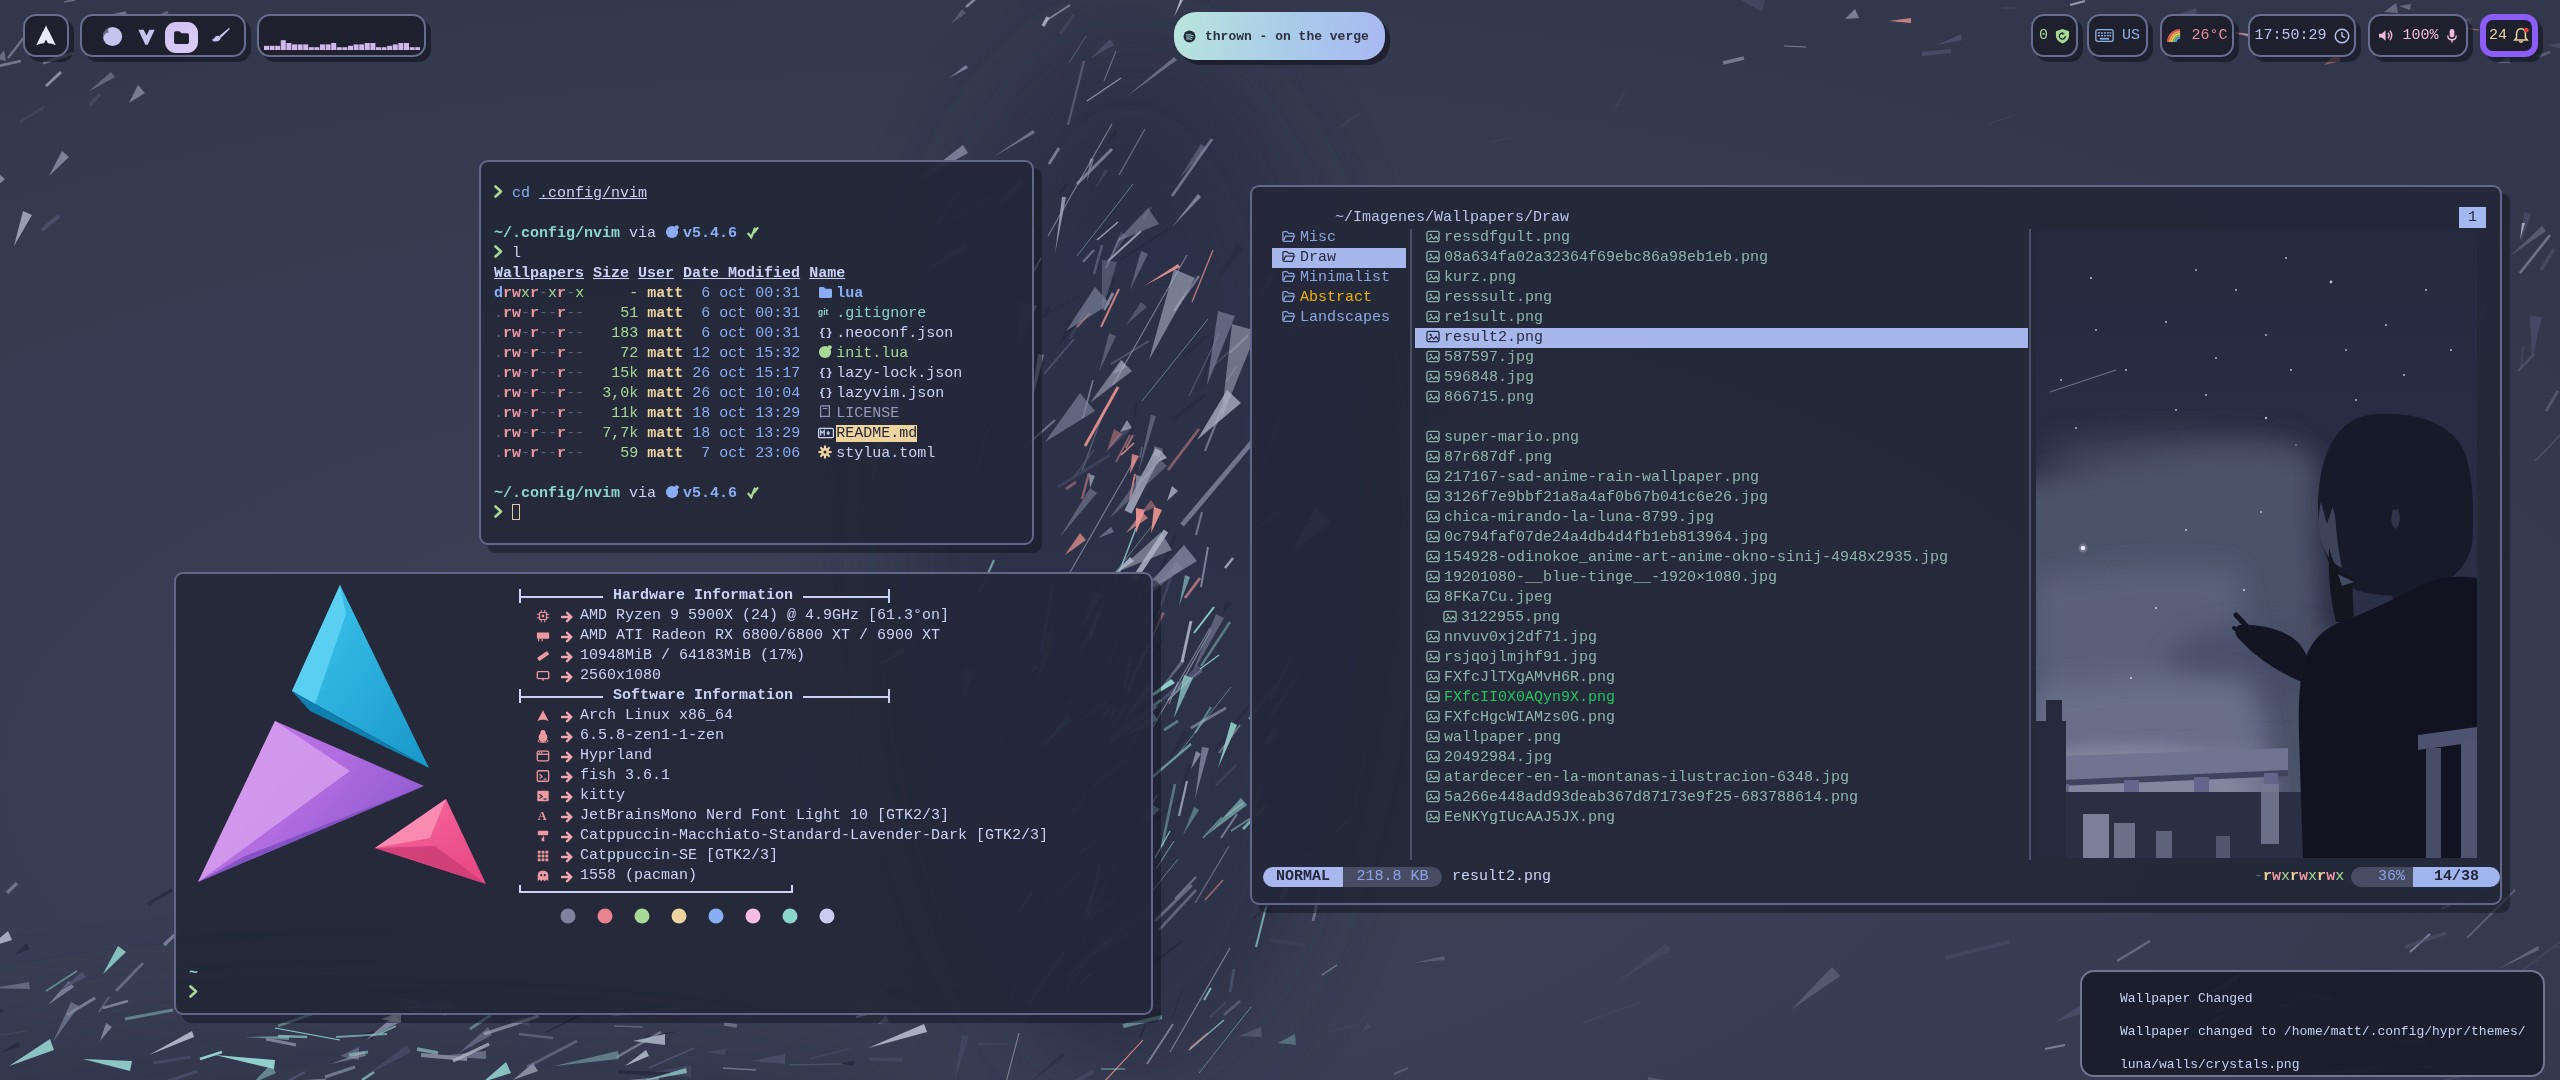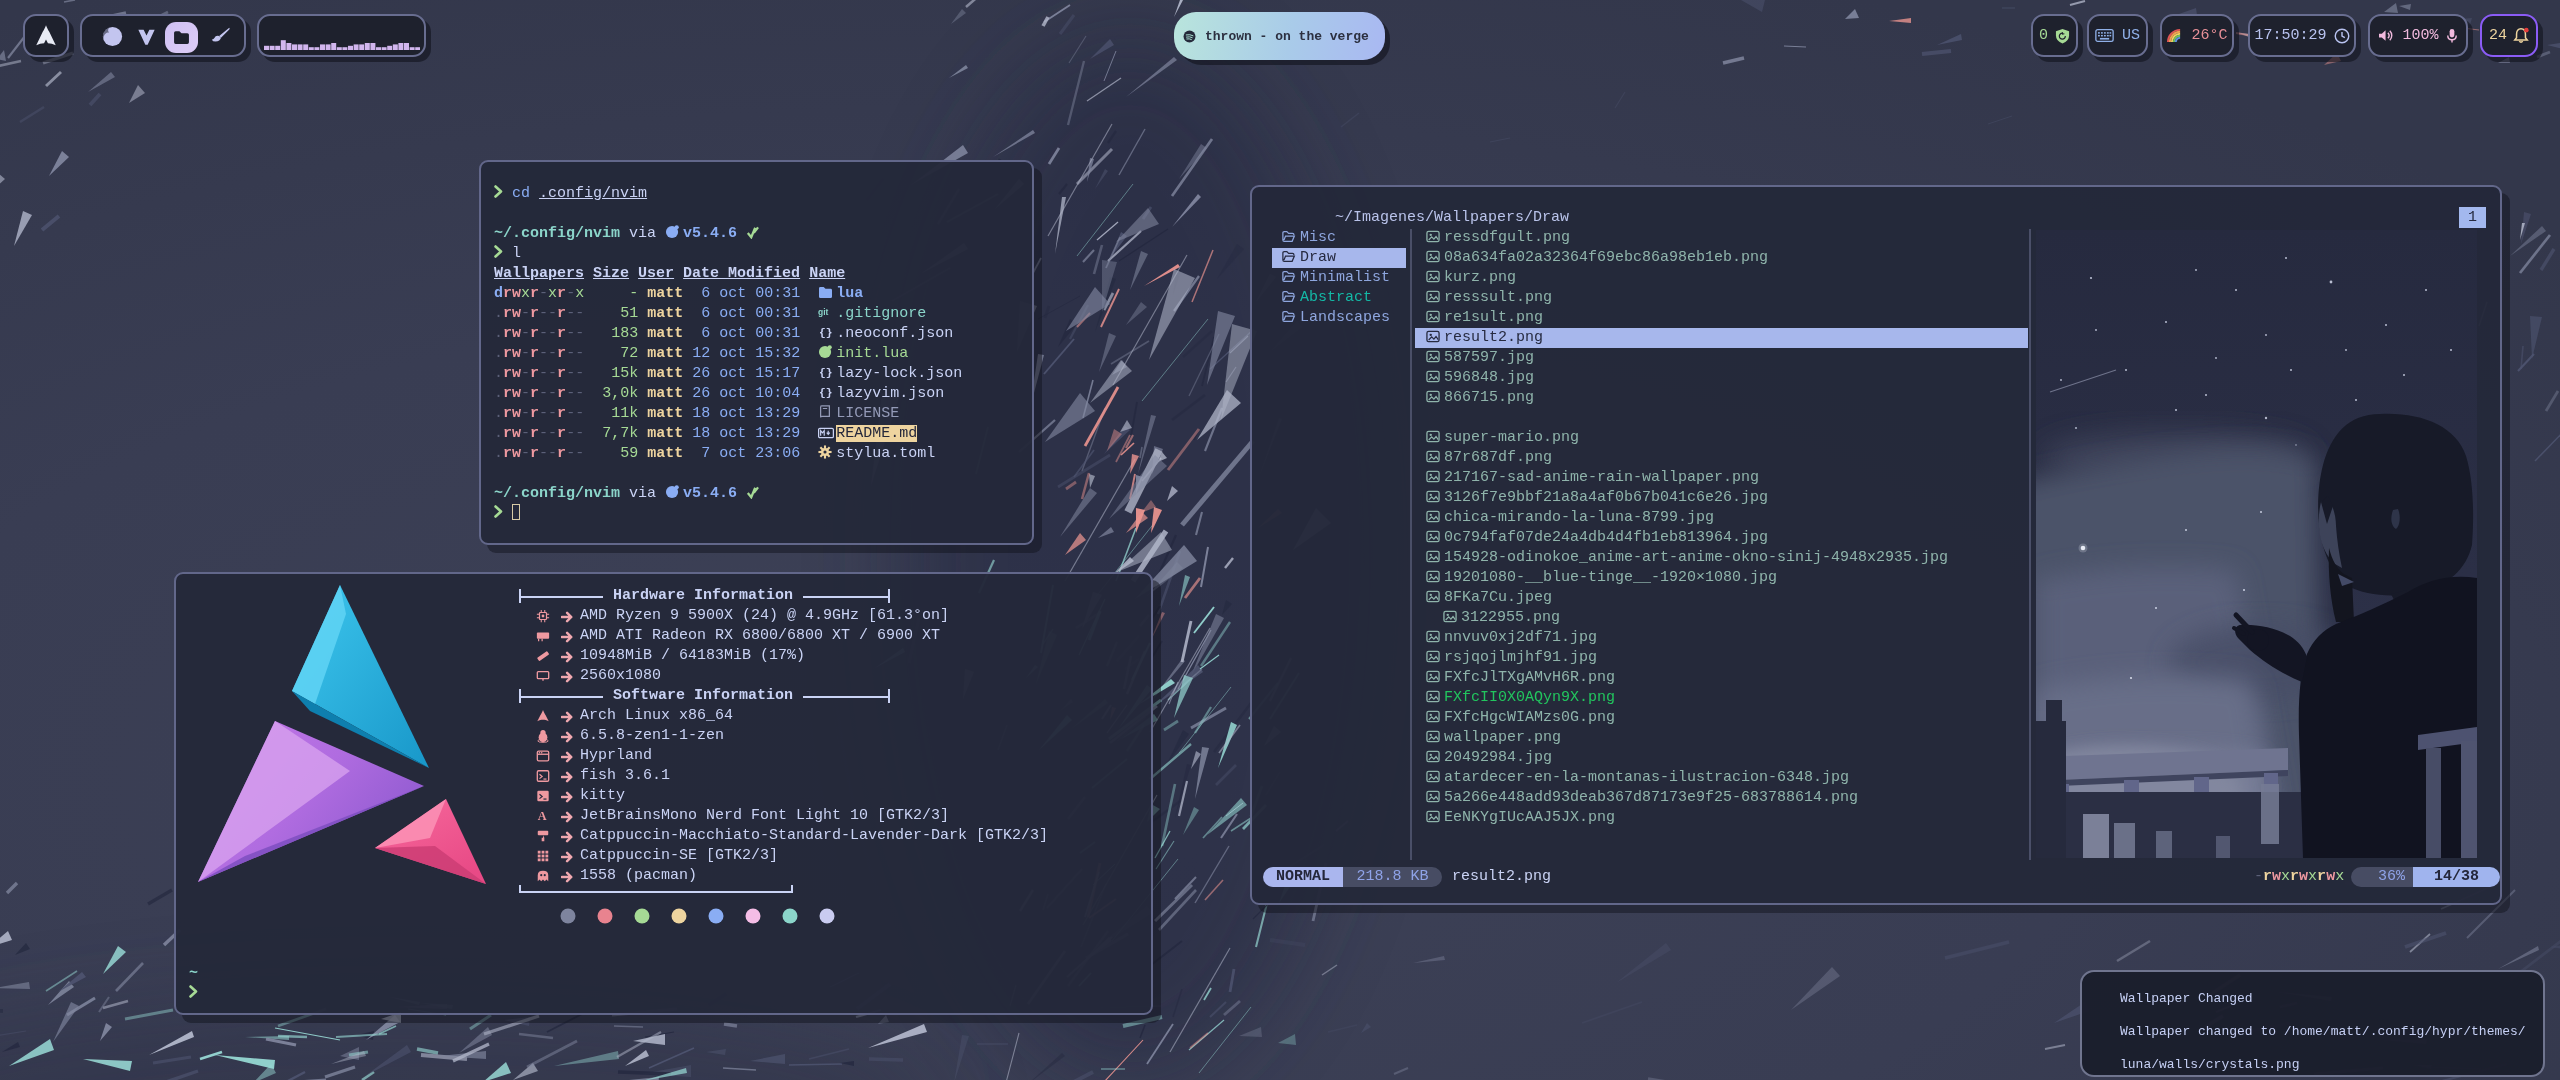--- a/index.html
+++ b/index.html
@@ -799,21 +799,21 @@
         <path d="M1 3 Q1 1.5 2.5 1.5 L5.5 1.5 L7.5 3.5 L12 3.5 Q13.5 3.5 13.5 5 L13.5 5.5" fill="none" stroke="#262a40" stroke-width="1.4"></path>
         <path d="M1 3 L1 11 Q1 12.5 2.5 12.5 L11.5 12.5 L14 6.5 L4 6.5 L2.2 11" fill="none" stroke="#262a40" stroke-width="1.4"></path>
       </svg><span style="color:#262a40">Draw</span></pre>
     <pre class="t" style="left:1282px;top:268px;"><svg width="15" height="13" viewBox="0 0 17 14" style="margin-right:3px;vertical-align:-2px">
         <path d="M1 3 Q1 1.5 2.5 1.5 L5.5 1.5 L7.5 3.5 L12 3.5 Q13.5 3.5 13.5 5 L13.5 5.5" fill="none" stroke="#8ea6de" stroke-width="1.4"></path>
         <path d="M1 3 L1 11 Q1 12.5 2.5 12.5 L11.5 12.5 L14 6.5 L4 6.5 L2.2 11" fill="none" stroke="#8ea6de" stroke-width="1.4"></path>
       </svg><span style="color:#8ea6de">Minimalist</span></pre>
     <pre class="t" style="left:1282px;top:288px;"><svg width="15" height="13" viewBox="0 0 17 14" style="margin-right:3px;vertical-align:-2px">
         <path d="M1 3 Q1 1.5 2.5 1.5 L5.5 1.5 L7.5 3.5 L12 3.5 Q13.5 3.5 13.5 5 L13.5 5.5" fill="none" stroke="#8ea6de" stroke-width="1.4"></path>
         <path d="M1 3 L1 11 Q1 12.5 2.5 12.5 L11.5 12.5 L14 6.5 L4 6.5 L2.2 11" fill="none" stroke="#8ea6de" stroke-width="1.4"></path>
-      </svg><span style="color:#14b8a6">Abstract</span></pre>
+      </svg><span style="color:#eab308">Abstract</span></pre>
     <pre class="t" style="left:1282px;top:308px;"><svg width="15" height="13" viewBox="0 0 17 14" style="margin-right:3px;vertical-align:-2px">
         <path d="M1 3 Q1 1.5 2.5 1.5 L5.5 1.5 L7.5 3.5 L12 3.5 Q13.5 3.5 13.5 5 L13.5 5.5" fill="none" stroke="#8ea6de" stroke-width="1.4"></path>
         <path d="M1 3 L1 11 Q1 12.5 2.5 12.5 L11.5 12.5 L14 6.5 L4 6.5 L2.2 11" fill="none" stroke="#8ea6de" stroke-width="1.4"></path>
       </svg><span style="color:#8ea6de">Landscapes</span></pre>
     <pre class="t" style="left:1426px;top:228px;"><svg width="14" height="13" viewBox="0 0 16 15" style="margin-right:4px;vertical-align:-2px">
         <rect x="1" y="1.5" width="14" height="12" rx="2" fill="none" stroke="#8fb4ab" stroke-width="1.5"></rect>
         <circle cx="5.4" cy="5.6" r="1.4" fill="#8fb4ab"></circle>
         <path d="M3 11.5 L6.5 8 L9 10.5 L11.5 7.5 L14 11" fill="none" stroke="#8fb4ab" stroke-width="1.4"></path>
       </svg><span style="color:#8fb4ab">ressdfgult.png</span></pre>
     <pre class="t" style="left:1426px;top:248px;"><svg width="14" height="13" viewBox="0 0 16 15" style="margin-right:4px;vertical-align:-2px">
@@ -1192,21 +1192,21 @@
       </span>
       <span style="margin:0 7px;color:#f2bade;font:15px 'Liberation Mono',monospace">100%</span>
       <span style="display:flex">
         <svg width="12" height="16" viewBox="0 0 12 17">
           <rect x="3.5" y="1" width="5" height="9" rx="2.5" fill="#f2bade"></rect>
           <path d="M1.5 8 Q1.5 12.5 6 12.5 Q10.5 12.5 10.5 8" fill="none" stroke="#f2bade" stroke-width="1.5"></path>
           <line x1="6" y1="12.5" x2="6" y2="15.5" stroke="#f2bade" stroke-width="1.5"></line>
         </svg>
       </span>
     </div>
-    <div style="position:absolute;left:2480px;top:14px;width:58px;height:43px;background:#1e212d;border:2px solid #8b5cf6;border-radius:13px;box-sizing:border-box;box-shadow:5px 5px 0 rgba(16,18,28,0.6);display:flex;align-items:center;justify-content:center">
+    <div style="position:absolute;left:2480px;top:14px;width:58px;height:43px;background:#1e212d;border:6px solid #8b5cf6;border-radius:13px;box-sizing:border-box;box-shadow:5px 5px 0 rgba(16,18,28,0.6);display:flex;align-items:center;justify-content:center">
       <span style="color:#eed49f;font:15px 'Liberation Mono',monospace">24</span>
       <span style="margin-left:6px;display:flex">
         <svg width="16" height="17" viewBox="0 0 18 19">
           <path d="M9 2 Q14 2 14 8 L14 12 L16 14.5 L2 14.5 L4 12 L4 8 Q4 2 9 2 Z" fill="none" stroke="#eed49f" stroke-width="1.7"></path>
           <path d="M7 16 Q9 18 11 16" fill="none" stroke="#eed49f" stroke-width="1.7"></path>
           <circle cx="15" cy="3.5" r="2.6" fill="#e23c3c"></circle>
         </svg>
       </span>
     </div>
     <div style="position:absolute;left:2080px;top:970px;width:465px;height:107px;background:rgba(27,30,44,0.97);

